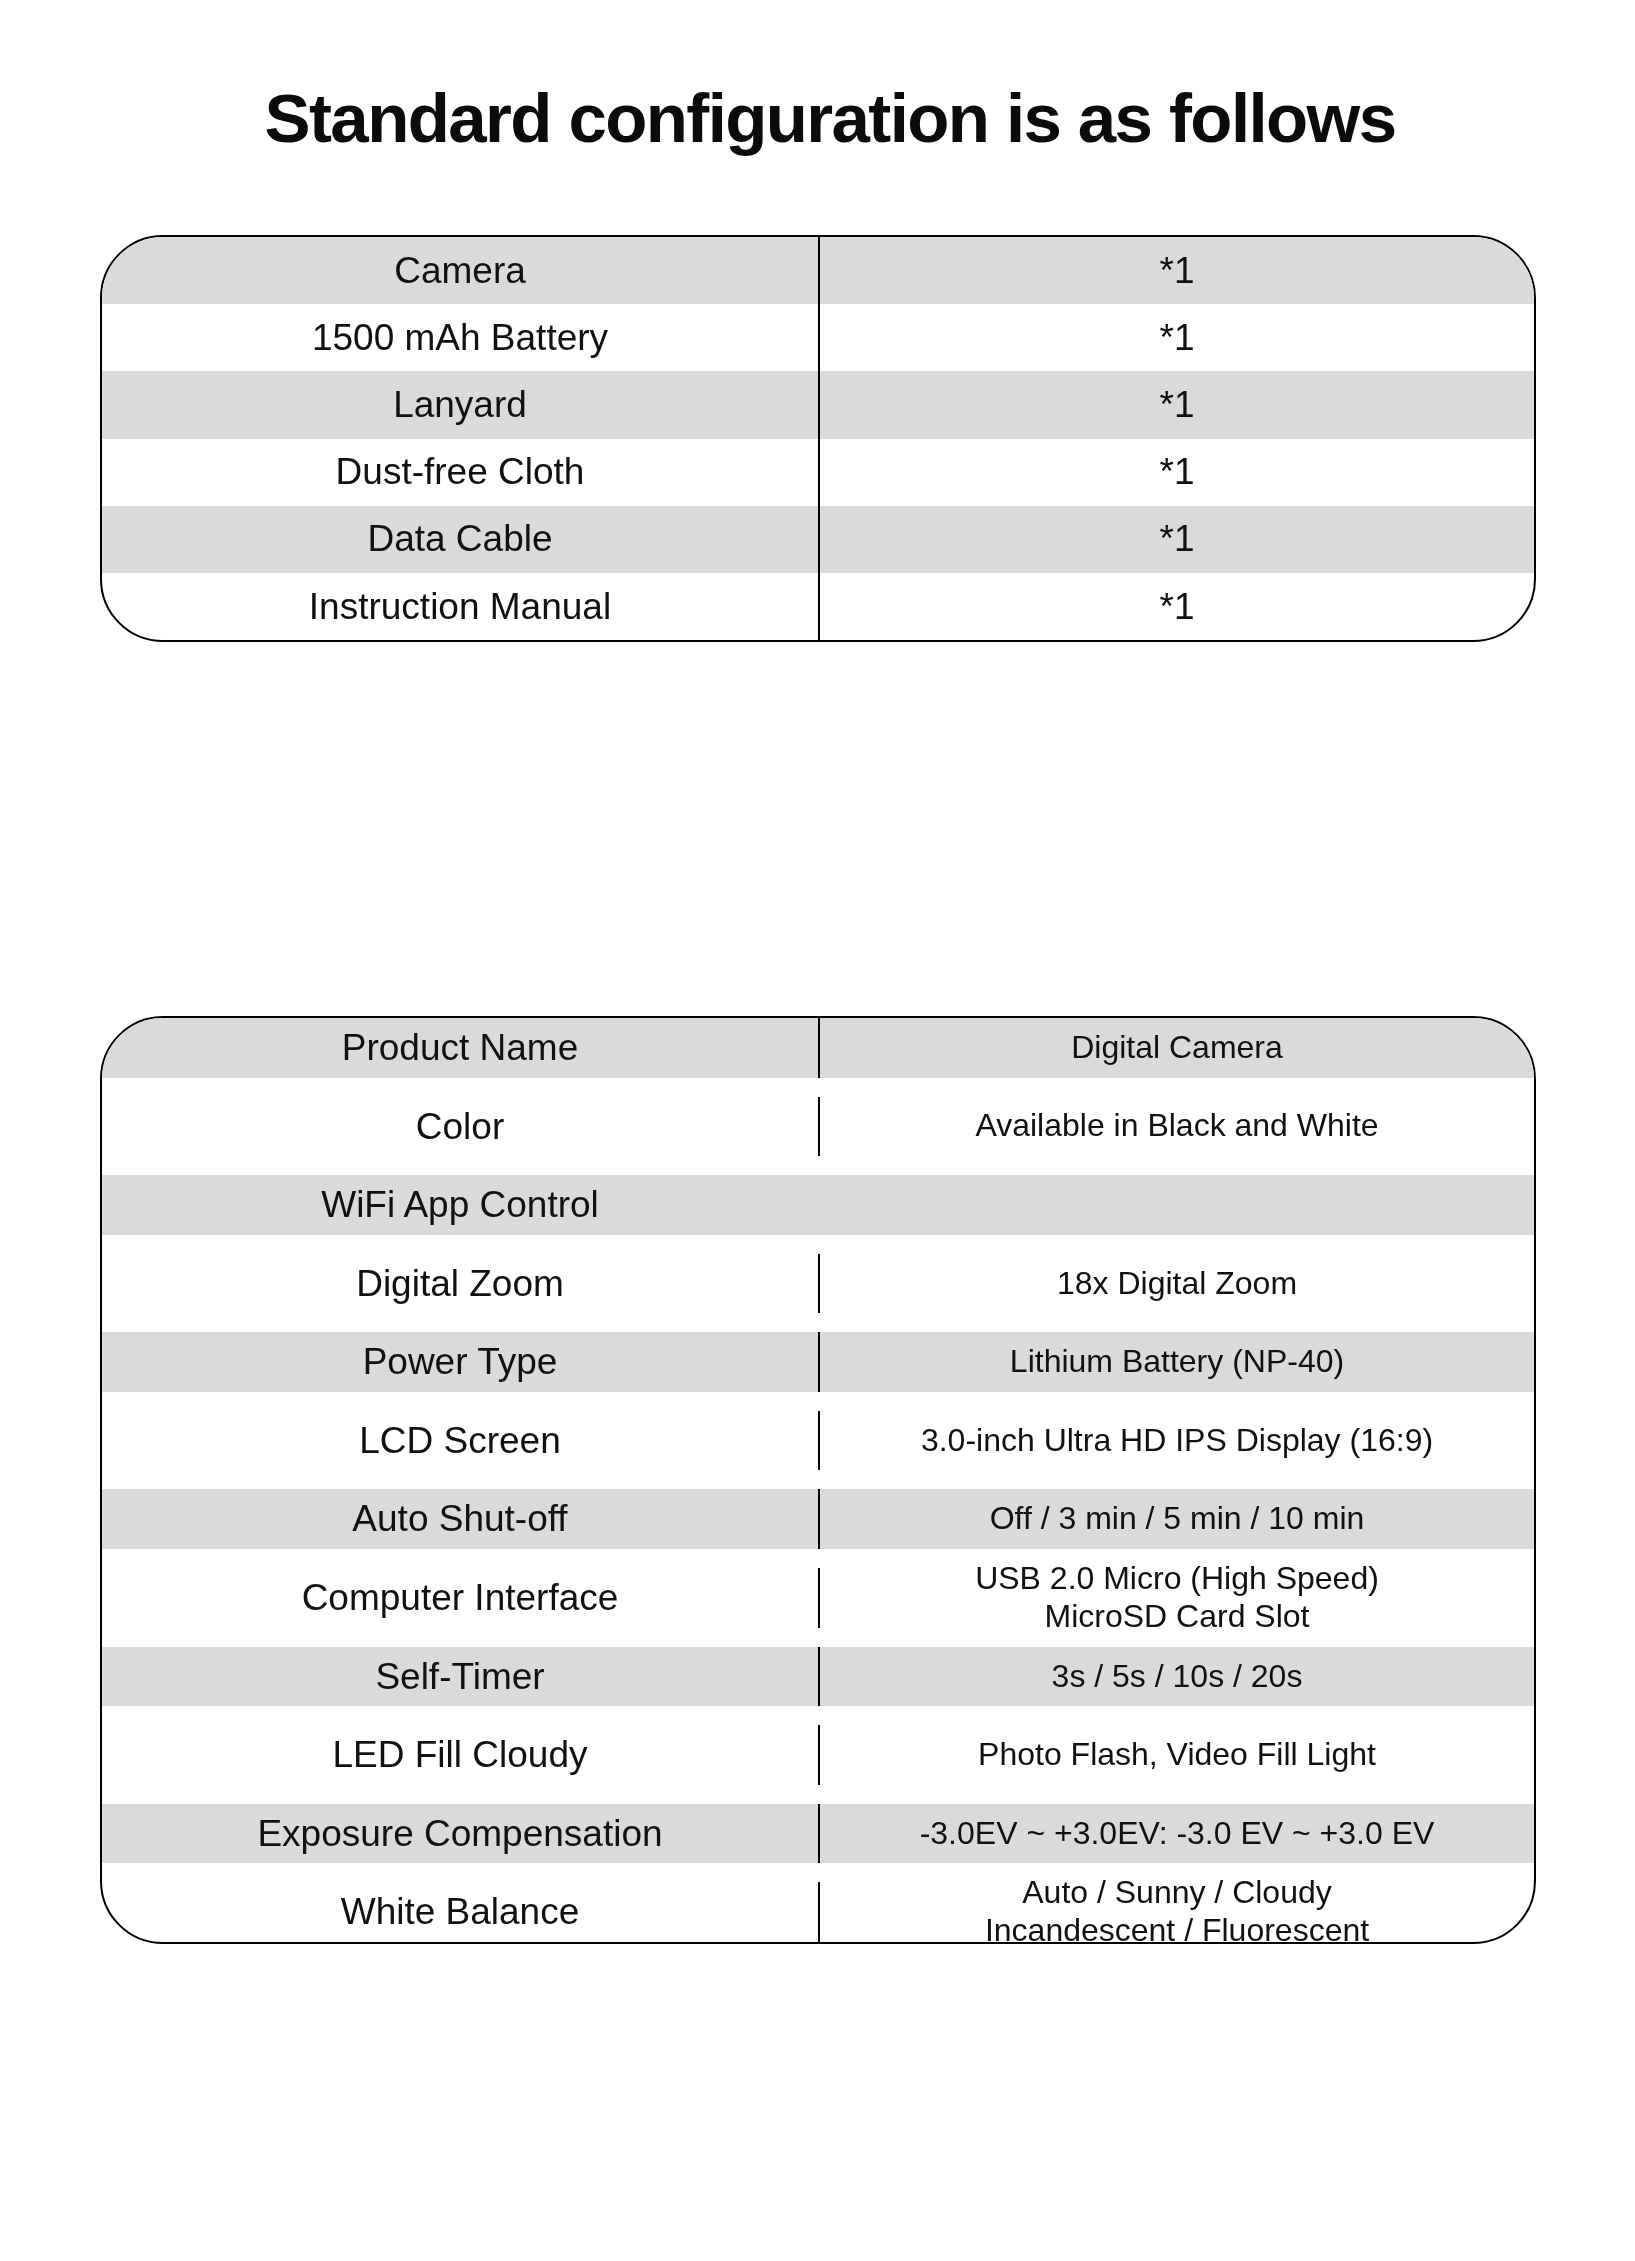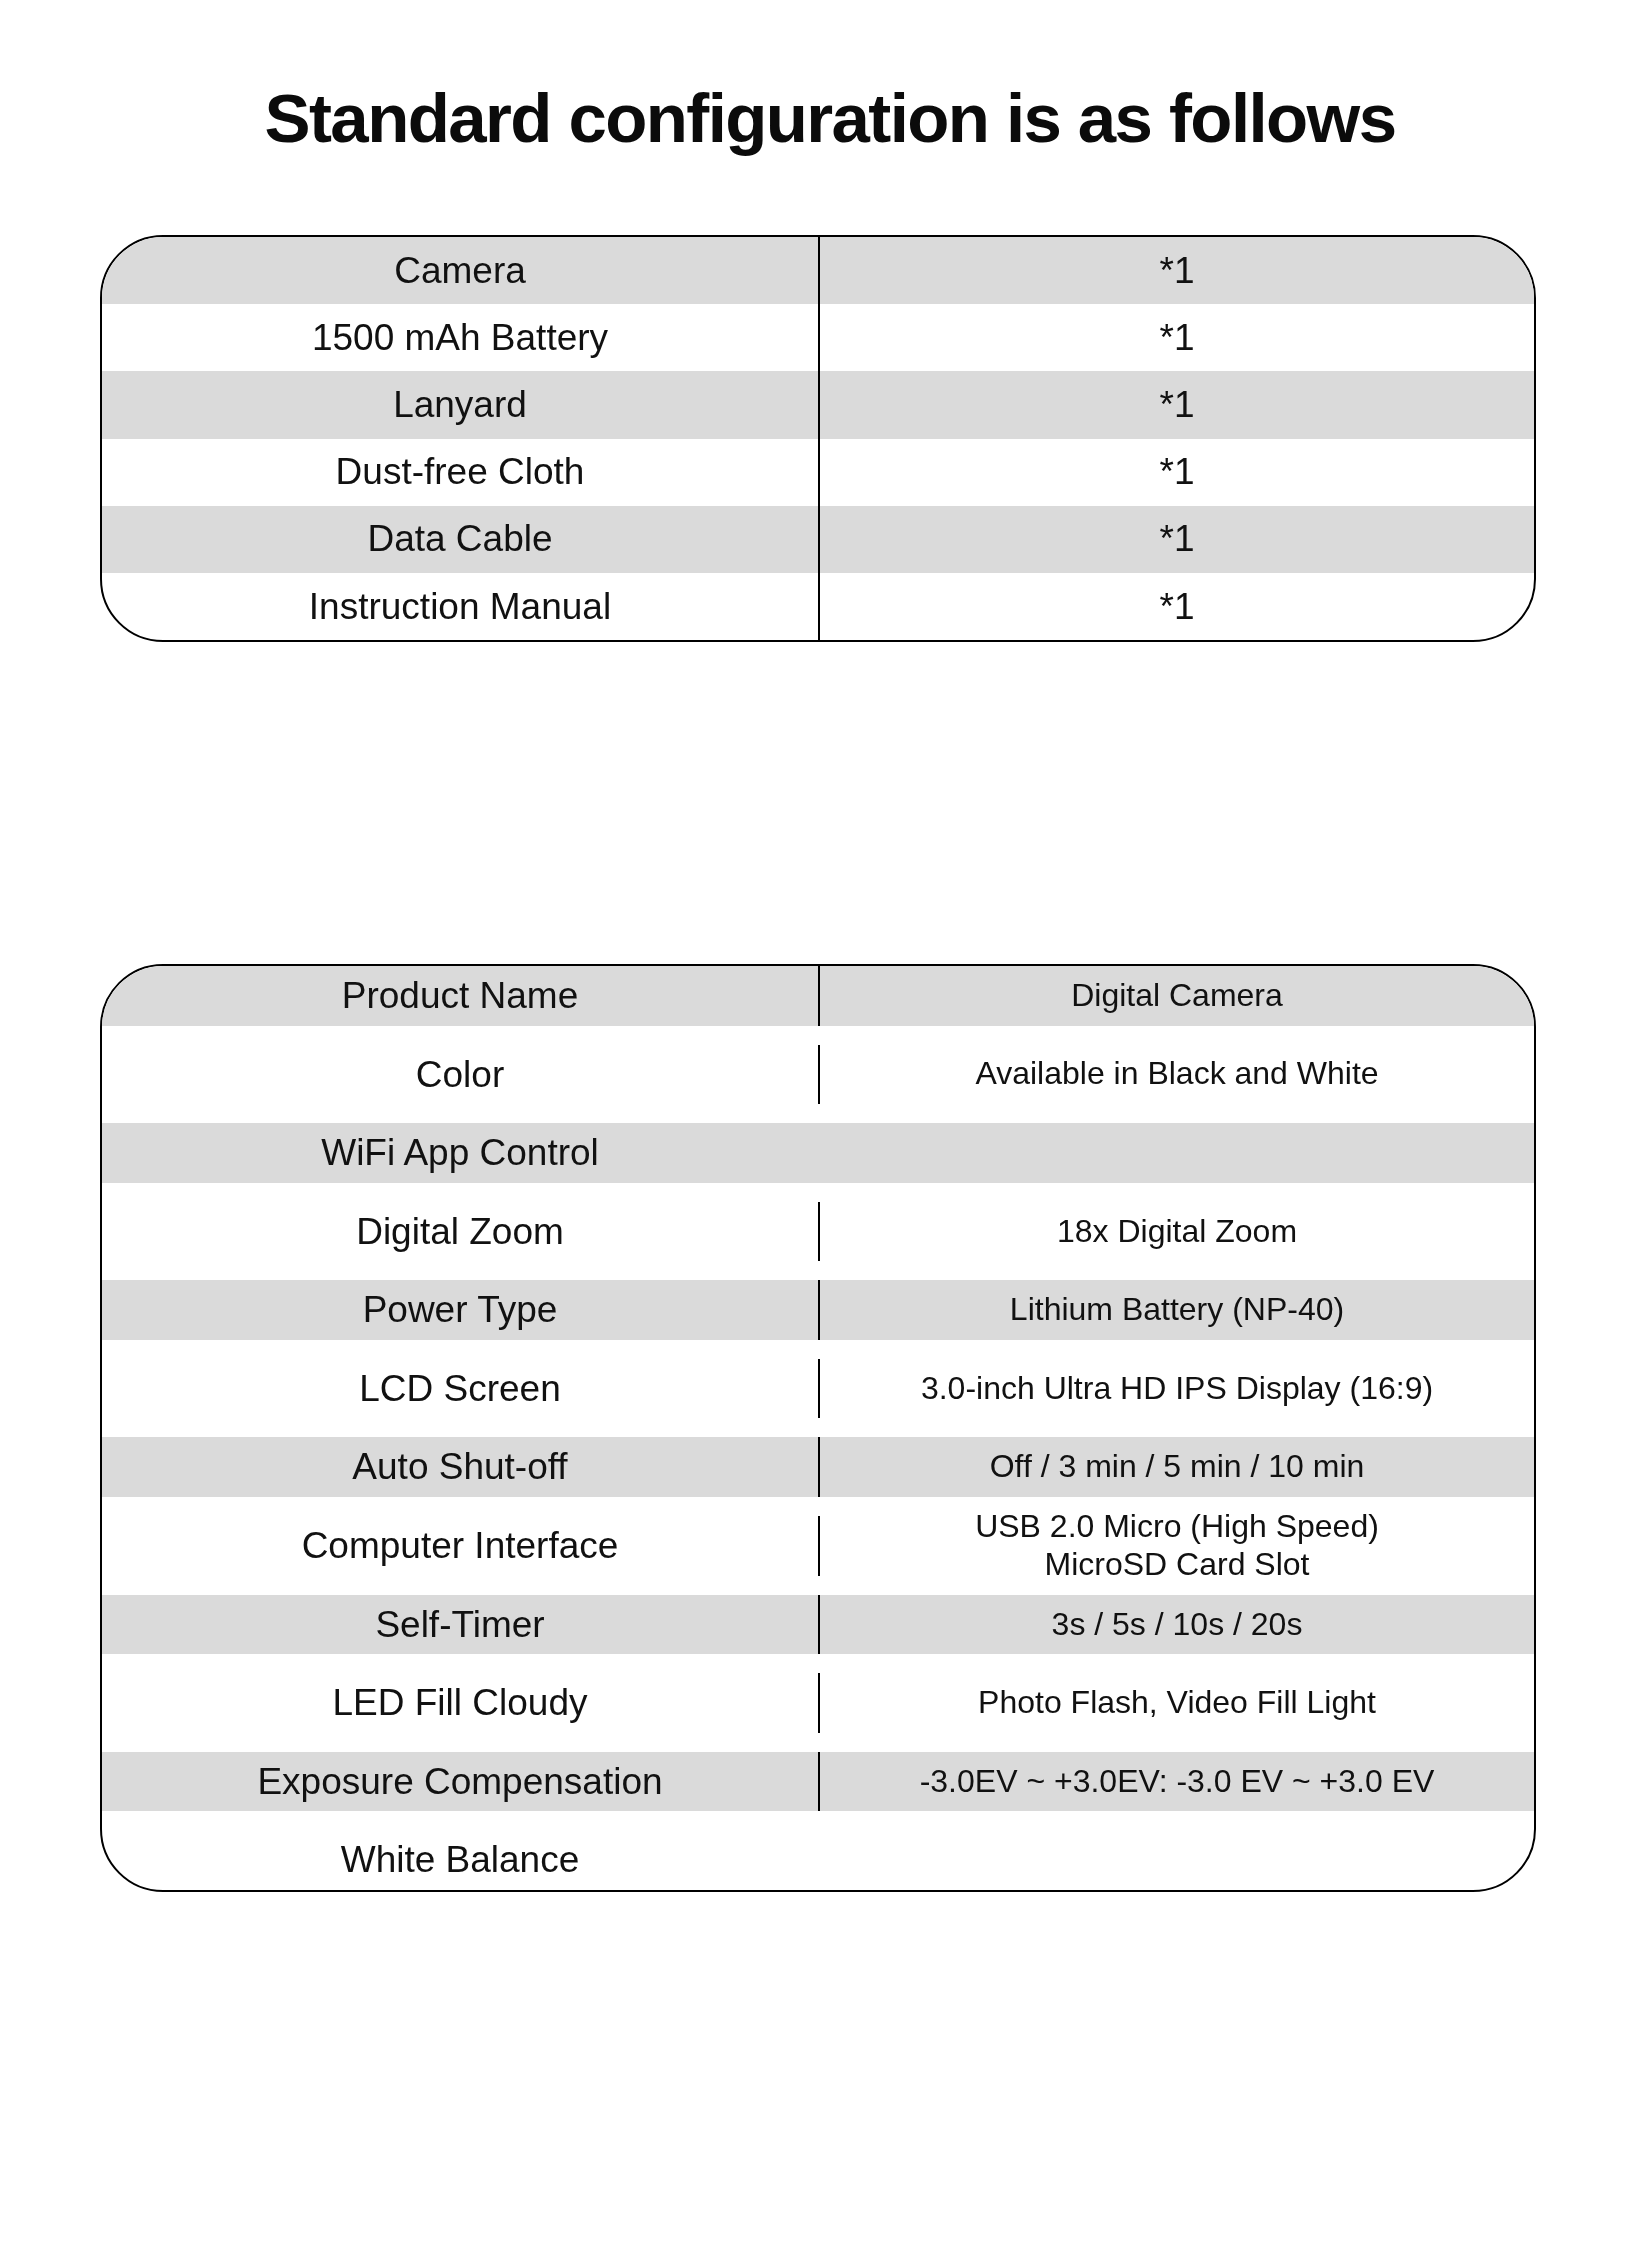--- a/index.html
+++ b/index.html
@@ -34,21 +34,21 @@
     width: 1436px;
     box-sizing: border-box;
     border: 2.4px solid #000000;
     border-radius: 63px;
     overflow: hidden;
     display: flex;
     flex-direction: column;
     background: #ffffff;
   }
   .table-1 { top: 235px; height: 407px; }
-  .table-2 { top: 964px; height: 928px; gap: 19px; }
+  .table-2 { top: 1016px; height: 928px; gap: 19px; }
   .spec-row {
     flex: 1 1 0;
     display: flex;
     min-height: 0;
   }
   .spec-row.alt { background: #dadada; }
   .spec-cell {
     width: 50%;
     box-sizing: border-box;
     display: flex;
@@ -137,16 +137,18 @@
       <div class="spec-row">
         <div class="spec-cell label">LED Fill Cloudy</div>
         <div class="spec-cell value">Photo Flash, Video Fill Light</div>
       </div>
       <div class="spec-row alt">
         <div class="spec-cell label">Exposure Compensation</div>
         <div class="spec-cell value">-3.0EV ~ +3.0EV: -3.0 EV ~ +3.0 EV</div>
       </div>
       <div class="spec-row">
         <div class="spec-cell label">White Balance</div>
+        <div class="spec-cell value">Auto / Sunny / Cloudy
+Incandescent / Fluorescent</div>
       </div>
     </div>
 </div>
 
 
 </body></html>

